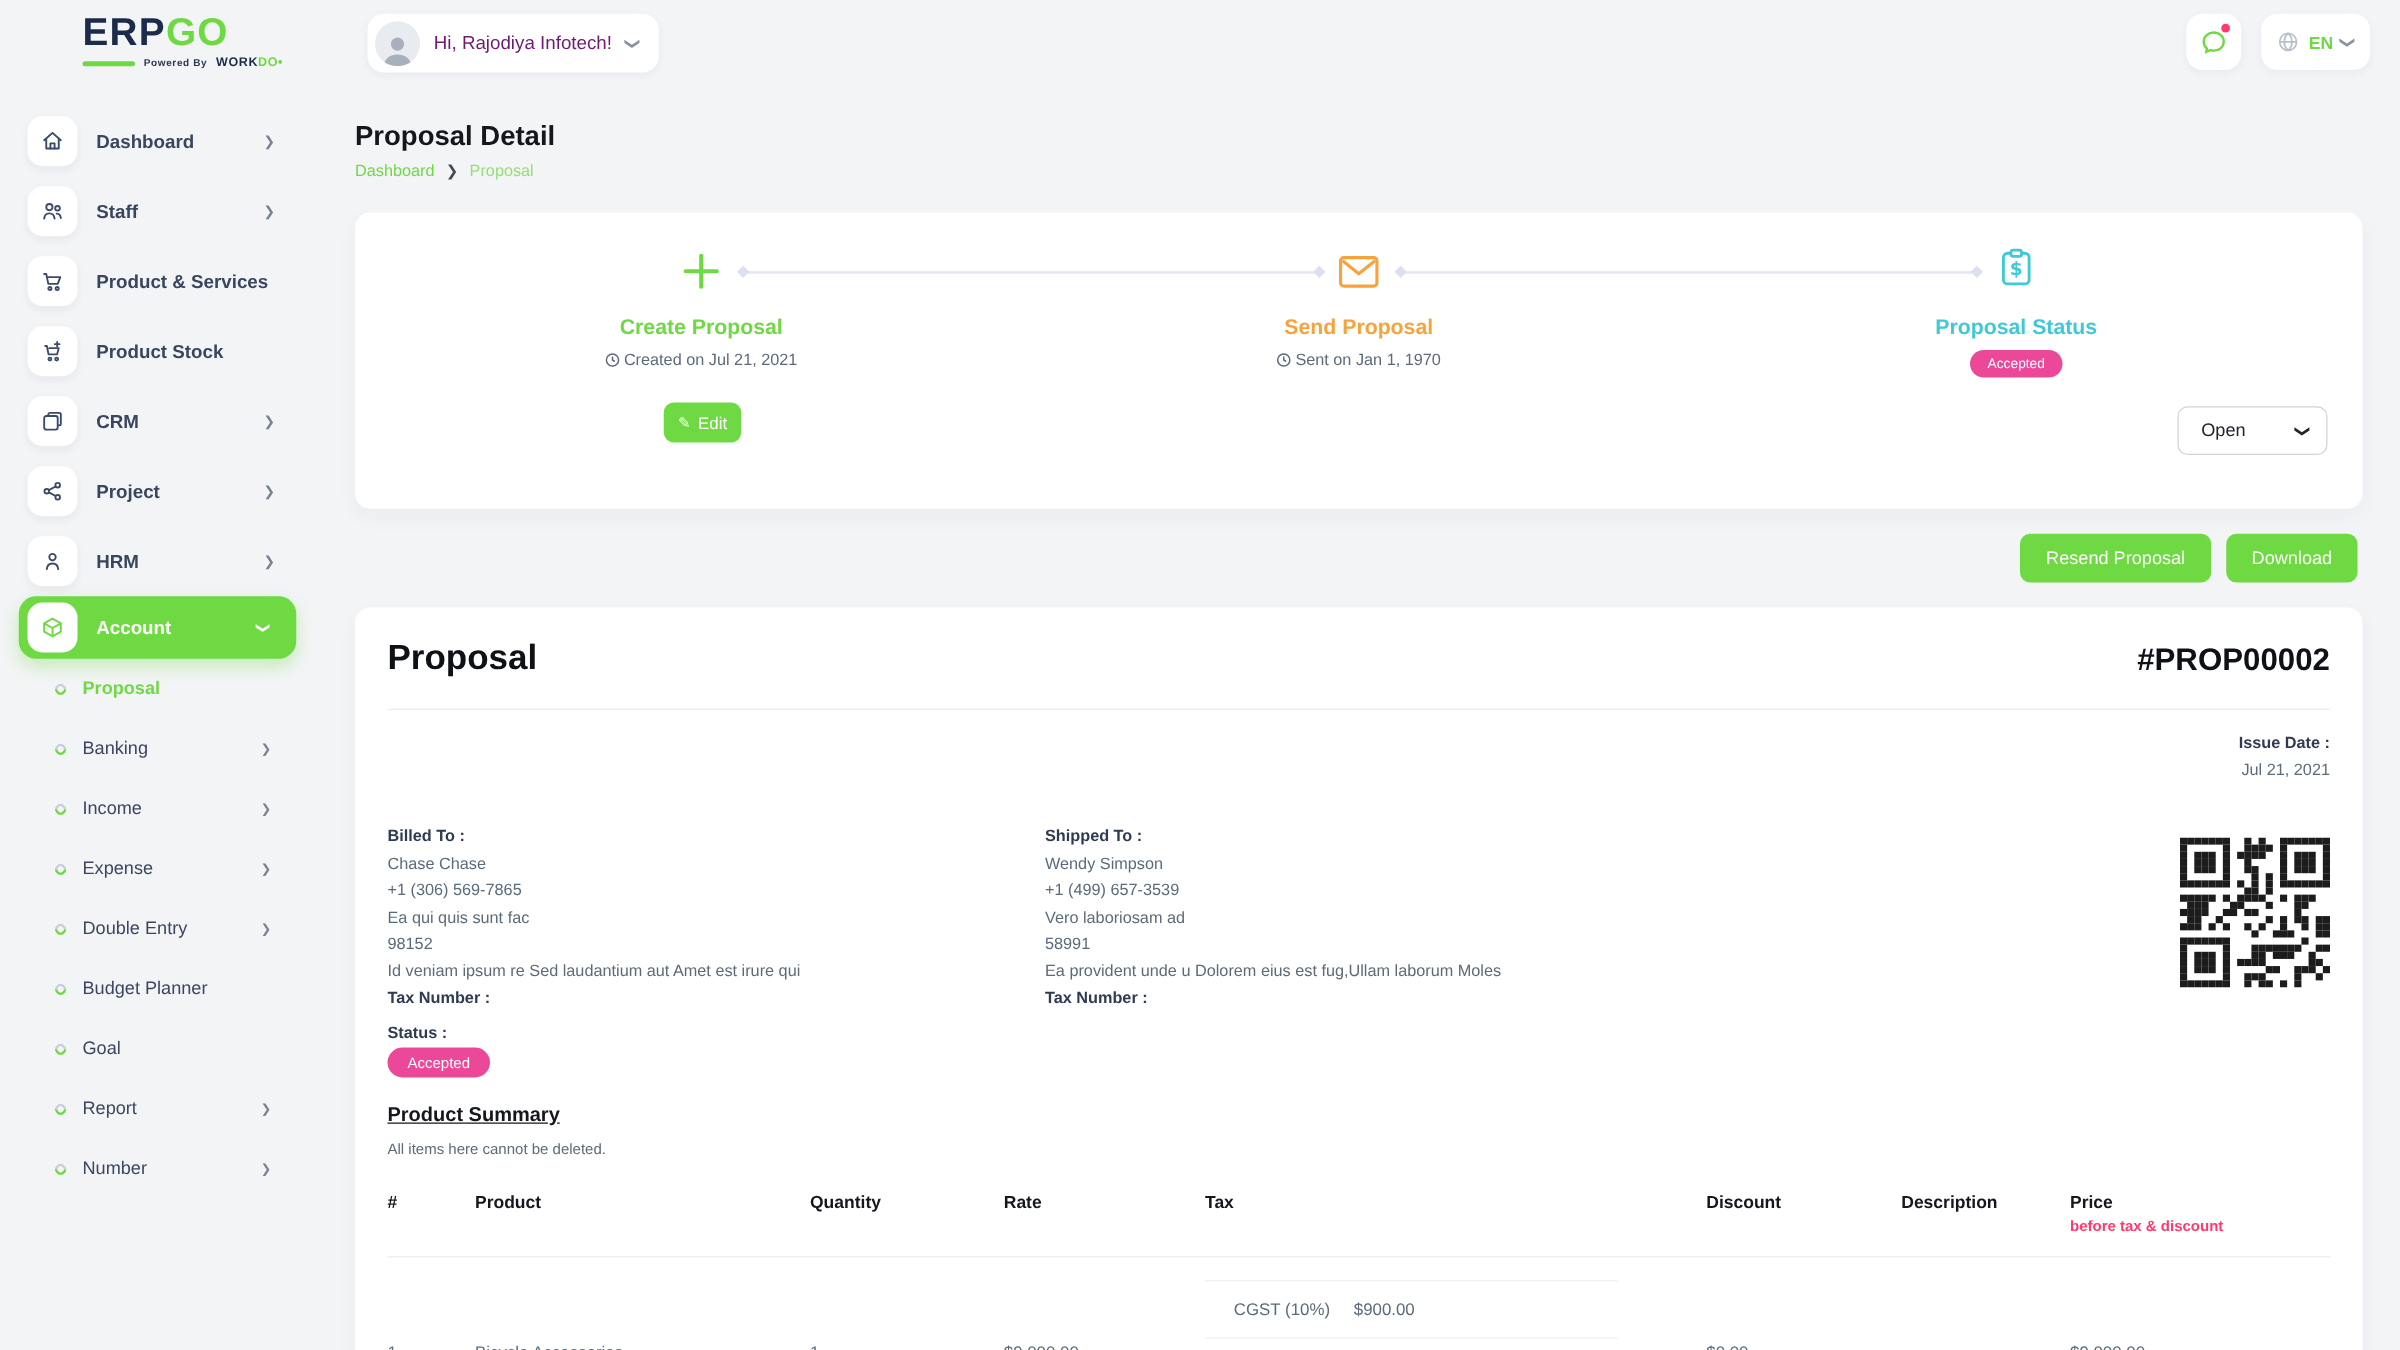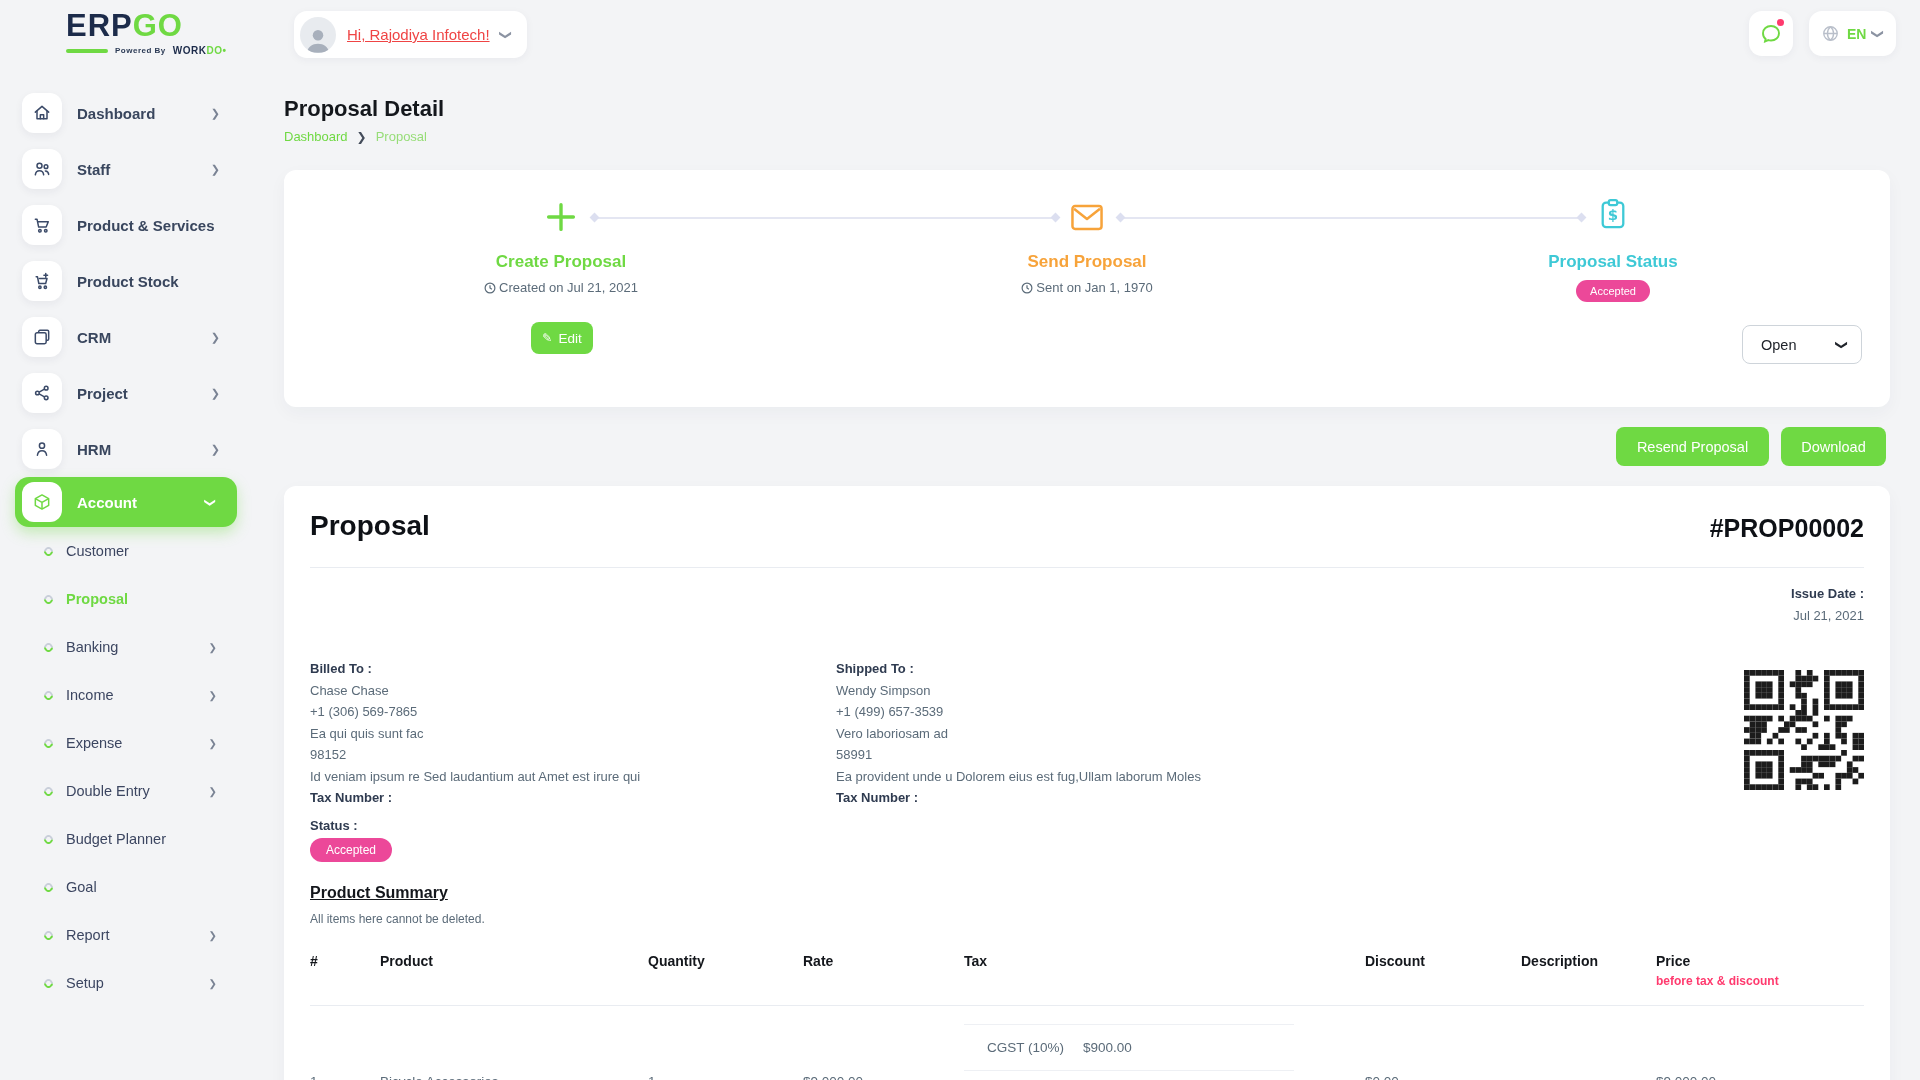--- a/index.html
+++ b/index.html
@@ -16,21 +16,21 @@
   .logo-erp { color:#1c2b4a; }
   .logo-go { color:#6fd943; }
   .logo-sub { display:flex; align-items:center; gap:7px; margin-top:3px; }
   .logo-bar { width:42px; height:4px; background:#6fd943; border-radius:2px; }
   .logo-powered { font-size:8px; font-weight:bold; color:#2b3a55; letter-spacing:.5px; }
   .logo-workdo { font-size:10px; font-weight:bold; color:#1c2b4a; letter-spacing:.5px; }
   .logo-workdo b { color:#6fd943; }
   .pill { background:#fff; border-radius:13px; box-shadow:0 2px 8px rgba(30,40,70,.05); display:flex; align-items:center; }
   .user-pill { left:294px; top:11px; height:47px; padding:0 16px 0 6px; gap:11px; cursor:pointer; }
   .avatar { width:36px; height:36px; border-radius:50%; background:#e8ebef; overflow:hidden; display:flex; align-items:flex-end; justify-content:center; }
-  .greeting { font-size:15px; color:#ef4444;text-decoration:underline; }
+  .greeting { font-size:15px; color:#701a75; }
   .chev { color:#8b93a2; font-size:12px; display:inline-block; }
   .chev-down { transform:rotate(90deg); }
   .chat-btn { left:1749px; top:11px; width:44px; height:45px; justify-content:center; cursor:pointer; position:relative; }
   .lang-pill { left:1809px; top:11px; height:45px; padding:0 12px; gap:7px; cursor:pointer;text-align:right; }
   .lang-label { color:#6fd943; font-size:14px; font-weight:bold; }
 
   
   .sidebar { left:0; top:85px; width:250px; height:995px; }
   .nav-item { display:flex; align-items:center; height:56px; padding-left:22px; cursor:pointer; position:relative; }
   .nav-ico { width:40px; height:40px; background:#fff; border-radius:12px; box-shadow:0 3px 8px rgba(30,40,70,.06);
@@ -237,24 +237,20 @@
     <span class="nav-ico">
       <svg width="20" height="20" viewBox="0 0 24 24" fill="none" stroke="currentColor" stroke-width="1.8" stroke-linejoin="round">
           <path d="M12 3.5 20 8v8l-8 4.5L4 16V8z"></path>
           <path d="M4 8l8 4.5L20 8M12 12.5V20"></path>
         </svg>
     </span>
     <span class="nav-label">Account</span>
     <span class="nav-chev chev-down">❯</span>
   </div>
 
-  <div class="sub-item">
-    <span class="bullet"></span>
-    <span class="sub-label">Customer</span>
-  </div>
   <div class="sub-item active">
     <span class="bullet"></span>
     <span class="sub-label">Proposal</span>
   </div>
   <div class="sub-item">
     <span class="bullet"></span>
     <span class="sub-label">Banking</span>
     <span class="sub-chev">❯</span>
   </div>
   <div class="sub-item">
@@ -280,21 +276,21 @@
     <span class="bullet"></span>
     <span class="sub-label">Goal</span>
   </div>
   <div class="sub-item">
     <span class="bullet"></span>
     <span class="sub-label">Report</span>
     <span class="sub-chev">❯</span>
   </div>
   <div class="sub-item">
     <span class="bullet"></span>
-    <span class="sub-label">Setup</span>
+    <span class="sub-label">Number</span>
     <span class="sub-chev">❯</span>
   </div>
 </div>
 
 <div class="abs page-title">Proposal Detail</div>
 <div class="abs breadcrumb">
   <a class="crumb-link">Dashboard</a>
   <span class="crumb-sep">❯</span>
   <span class="crumb-cur">Proposal</span>
 </div>

